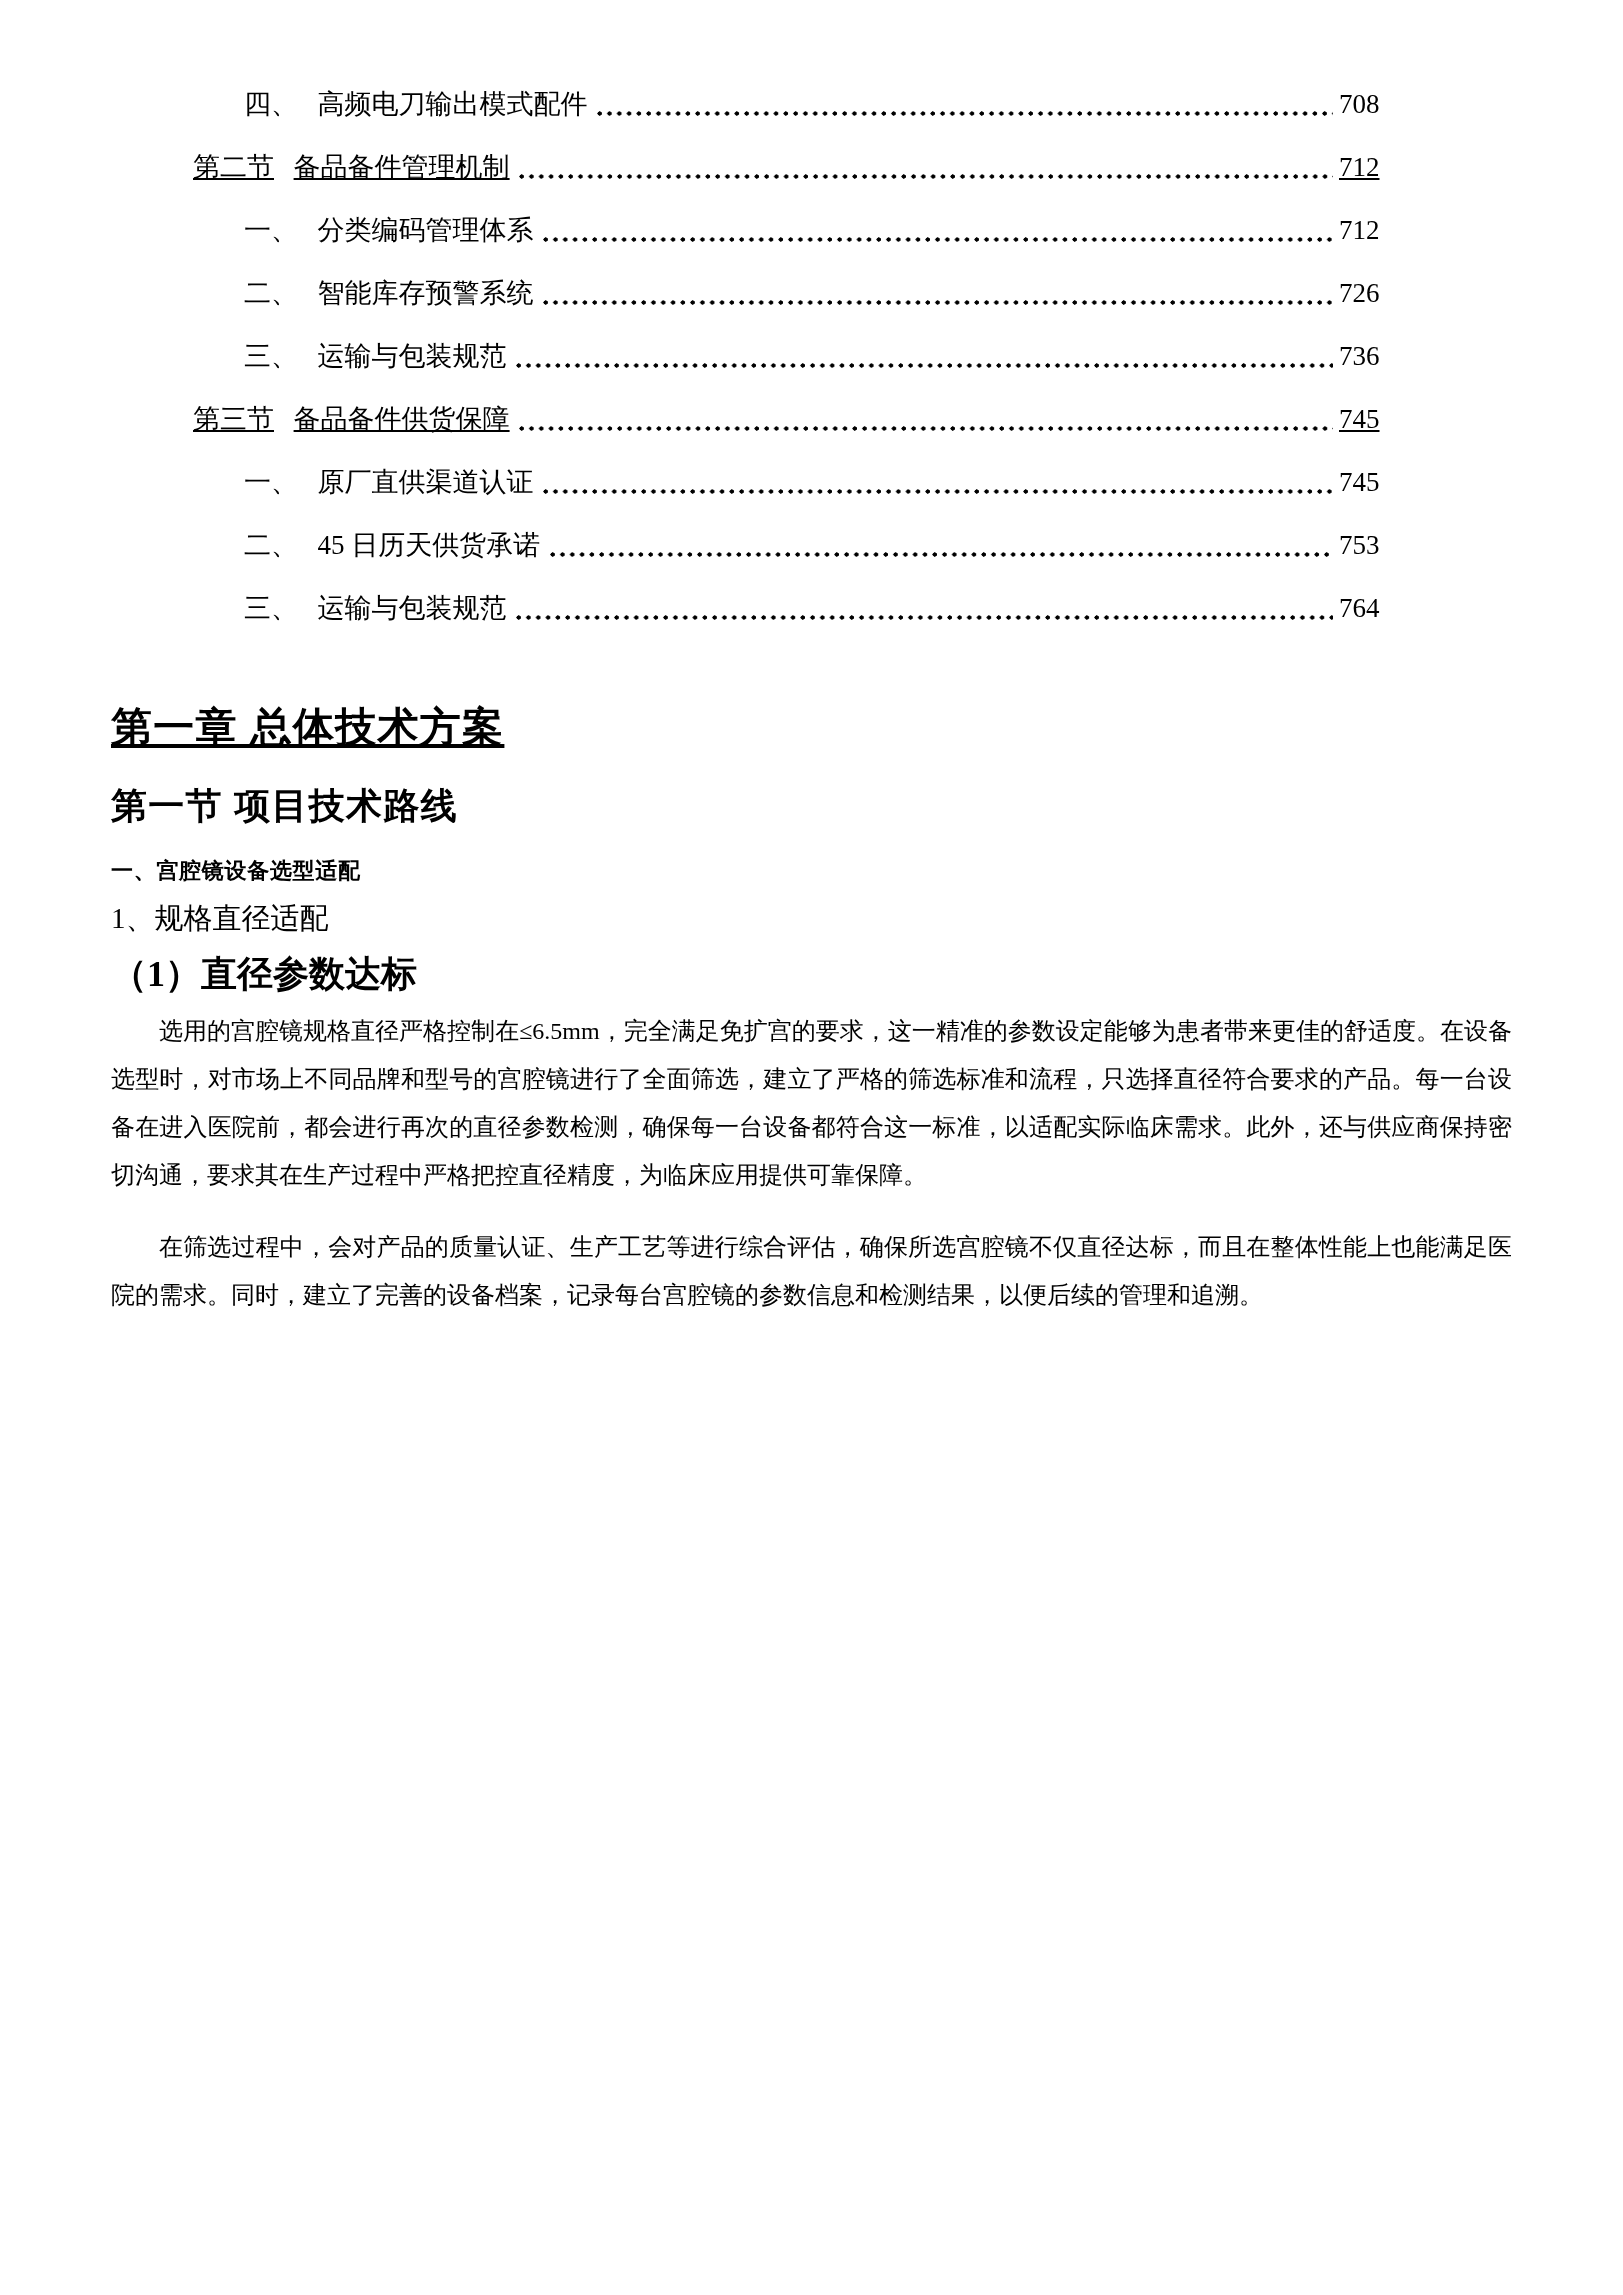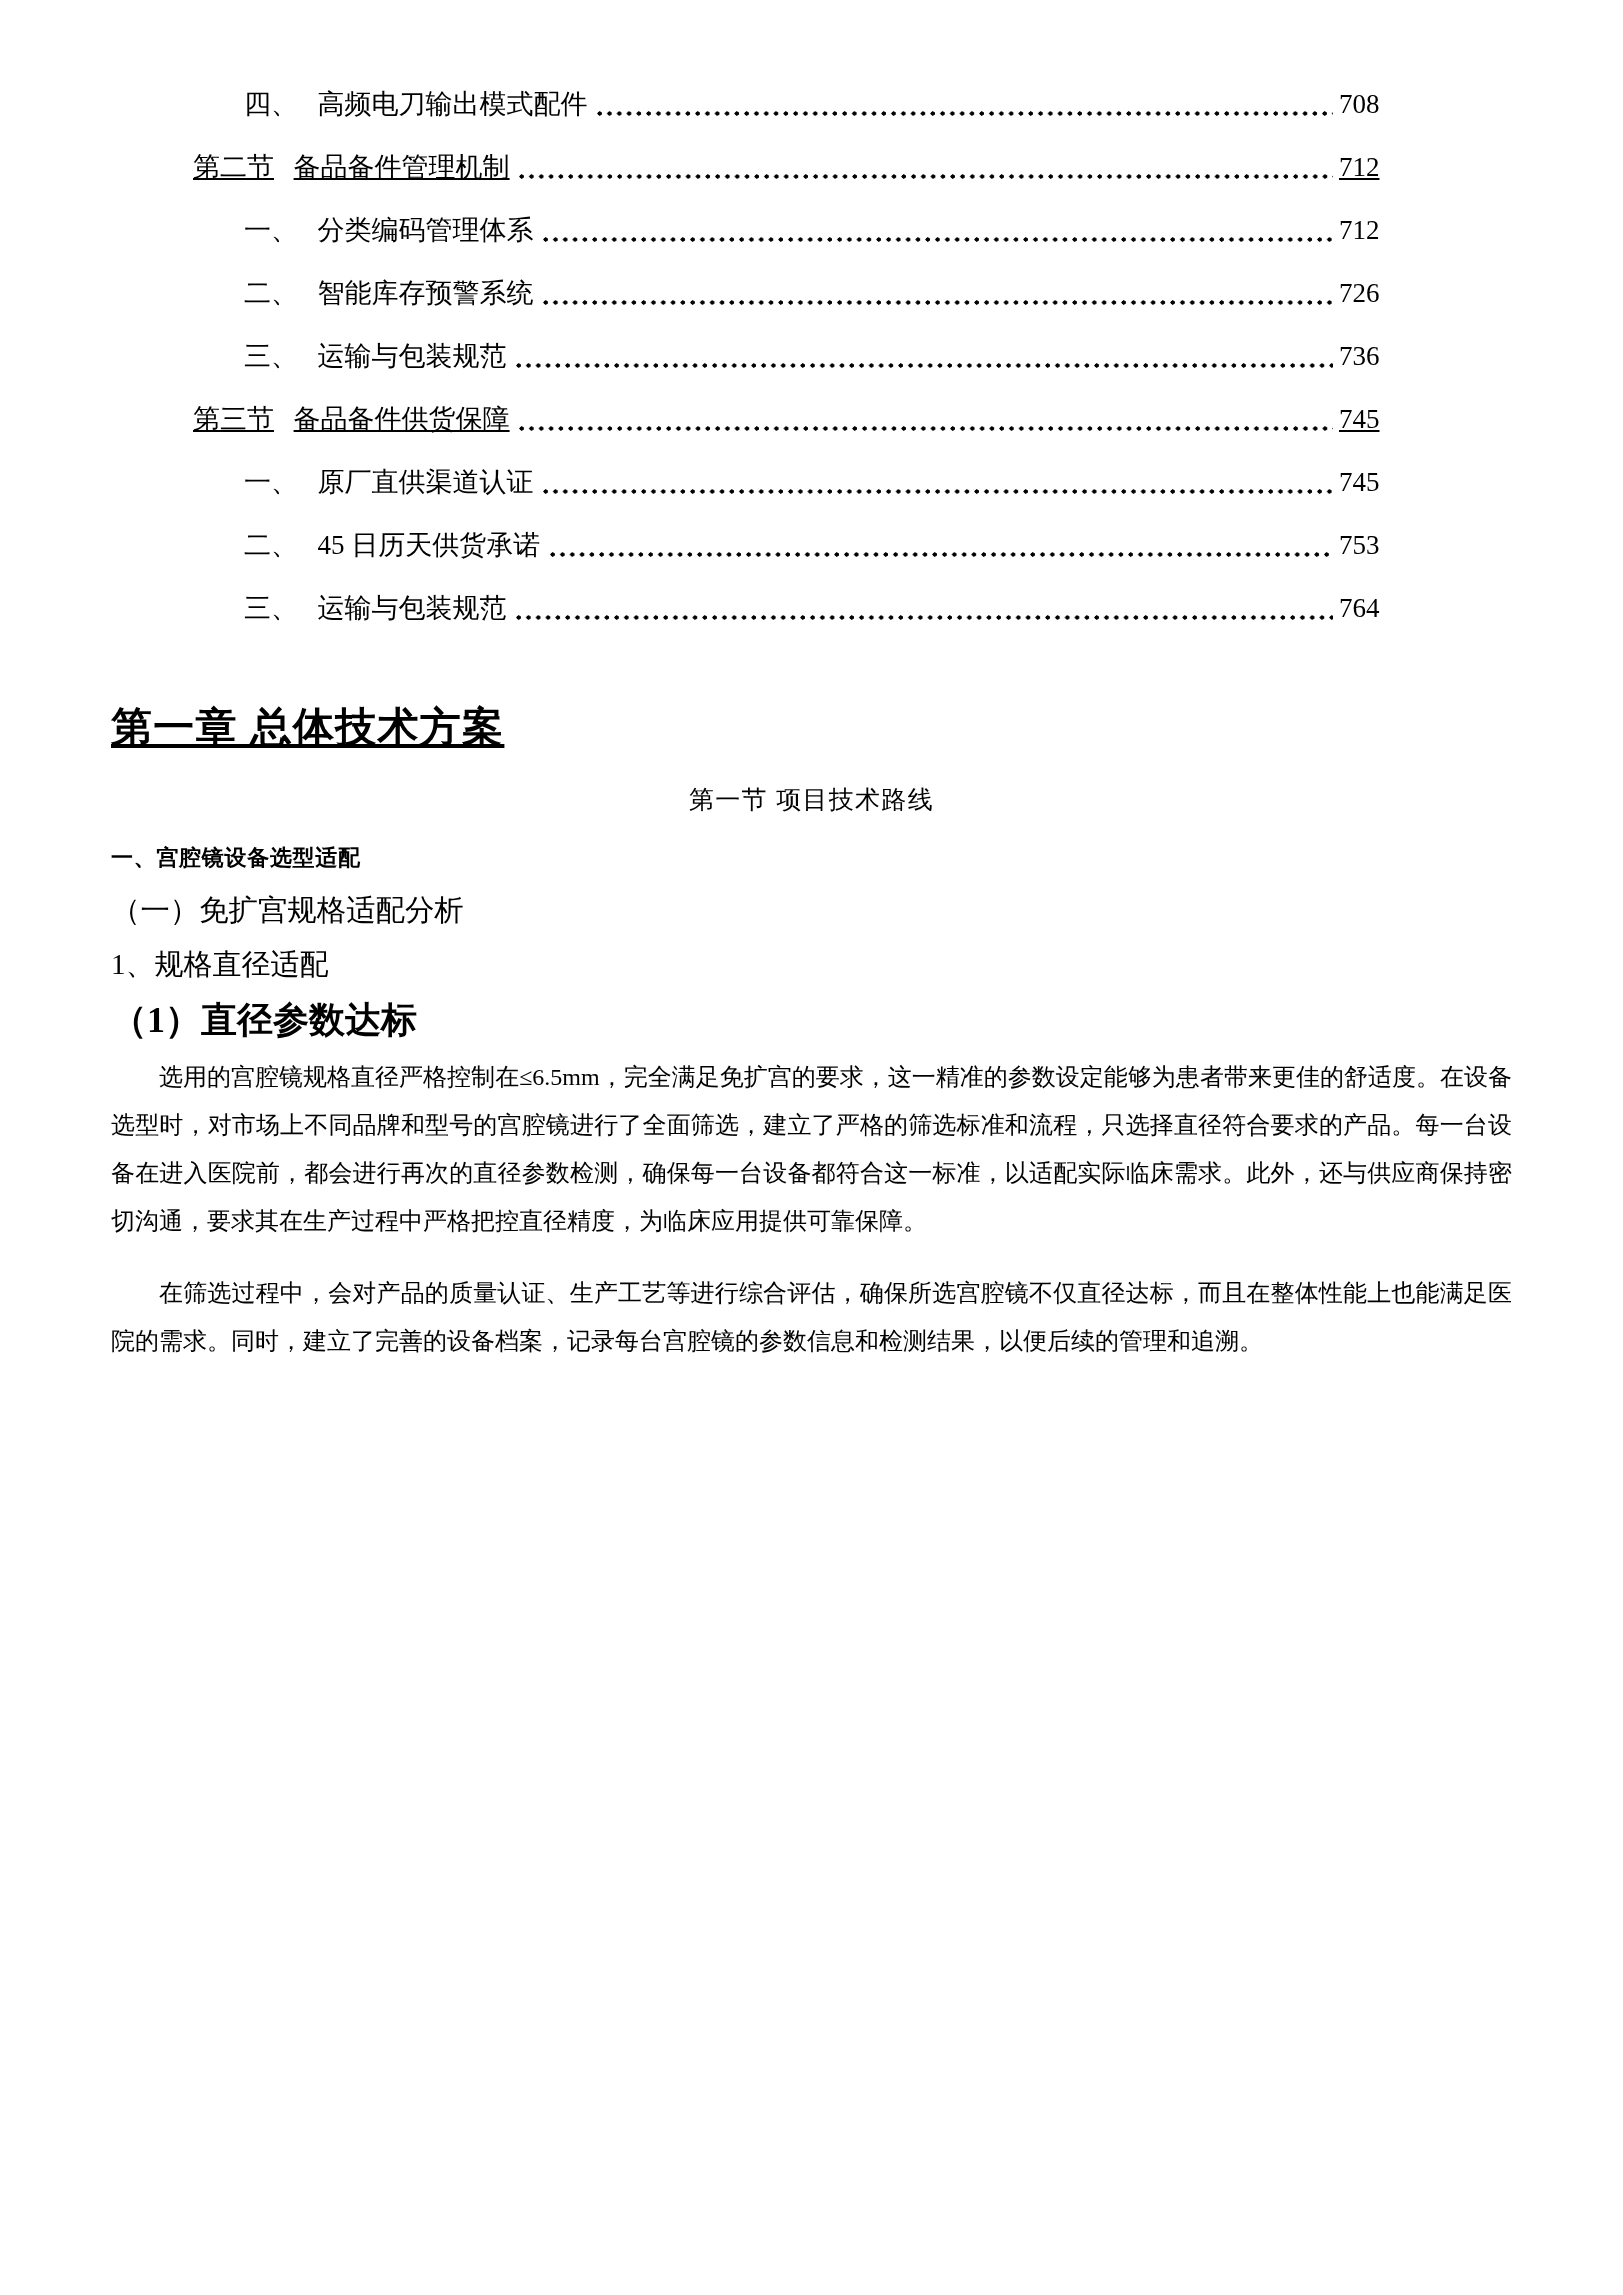--- a/index.html
+++ b/index.html
@@ -59,25 +59,24 @@
     font-family: "Liberation Sans", "DejaVu Sans", sans-serif;
     font-weight: bold;
     font-size: 41px;
     line-height: 1.15;
     letter-spacing: 1.3px;
     text-decoration: underline;
   }
   .section-heading {
     margin: 34px 0 0 0;
     font-family: "Liberation Sans", "DejaVu Sans", sans-serif;
-    font-weight: normal;
-    font-size: 25px;
+    font-weight: bold;
+    font-size: 36px;
     line-height: 1.15;
     letter-spacing: 1.3px;
-    text-align: center;
   }
   .subsection-heading {
     margin: 31px 0 0 0;
     font-family: "Liberation Sans", "DejaVu Sans", sans-serif;
     font-weight: bold;
     font-size: 22px;
     line-height: 1.15;
     letter-spacing: 0.7px;
   }
   .heading-l4 {
@@ -182,21 +181,20 @@
     </div>
 
   </nav>
 
   <h1 class="chapter-heading">第一章 总体技术方案</h1>
 
   <h2 class="section-heading">第一节 项目技术路线</h2>
 
   <h3 class="subsection-heading">一、宫腔镜设备选型适配</h3>
 
-  <div class="heading-l4">（一）免扩宫规格适配分析</div>
 
   <div class="heading-l5">1、规格直径适配</div>
 
   <div class="heading-l6">（1）直径参数达标</div>
 
   <p class="body-paragraph">选用的宫腔镜规格直径严格控制在≤6.5mm，完全满足免扩宫的要求，这一精准的参数设定能够为患者带来更佳的舒适度。在设备选型时，对市场上不同品牌和型号的宫腔镜进行了全面筛选，建立了严格的筛选标准和流程，只选择直径符合要求的产品。每一台设备在进入医院前，都会进行再次的直径参数检测，确保每一台设备都符合这一标准，以适配实际临床需求。此外，还与供应商保持密切沟通，要求其在生产过程中严格把控直径精度，为临床应用提供可靠保障。</p>
 
   <p class="body-paragraph">在筛选过程中，会对产品的质量认证、生产工艺等进行综合评估，确保所选宫腔镜不仅直径达标，而且在整体性能上也能满足医院的需求。同时，建立了完善的设备档案，记录每台宫腔镜的参数信息和检测结果，以便后续的管理和追溯。</p>
 
 </div>

